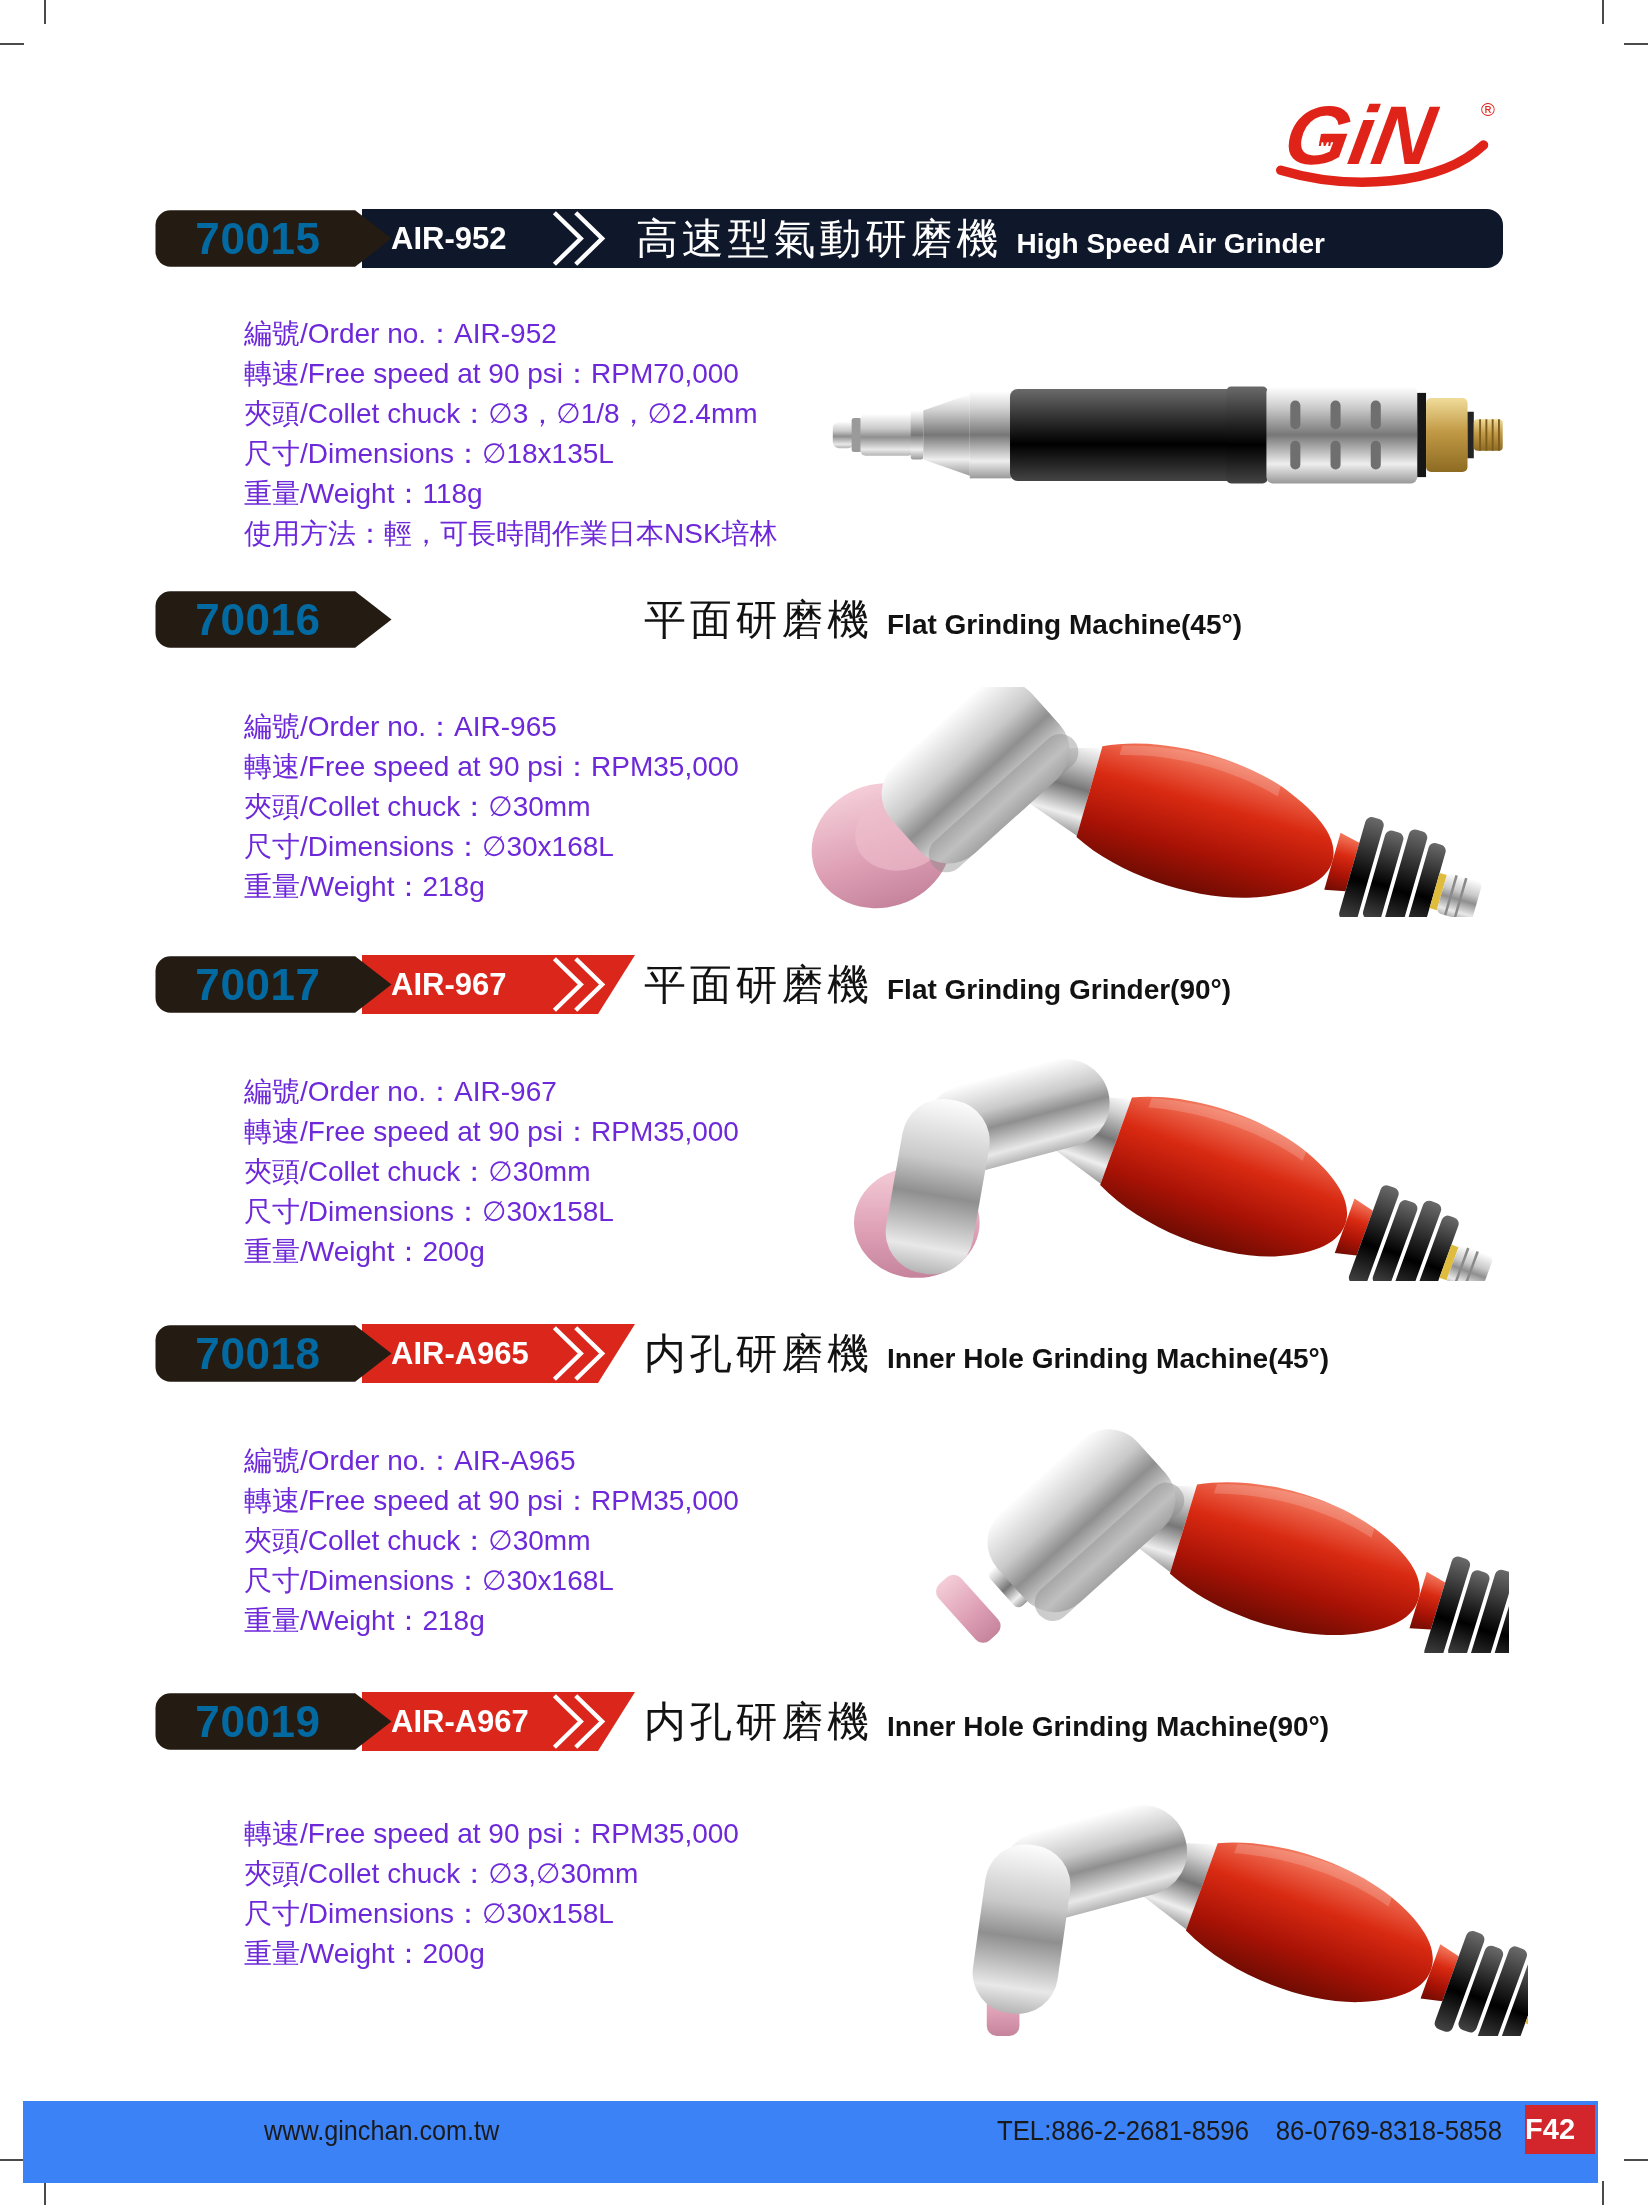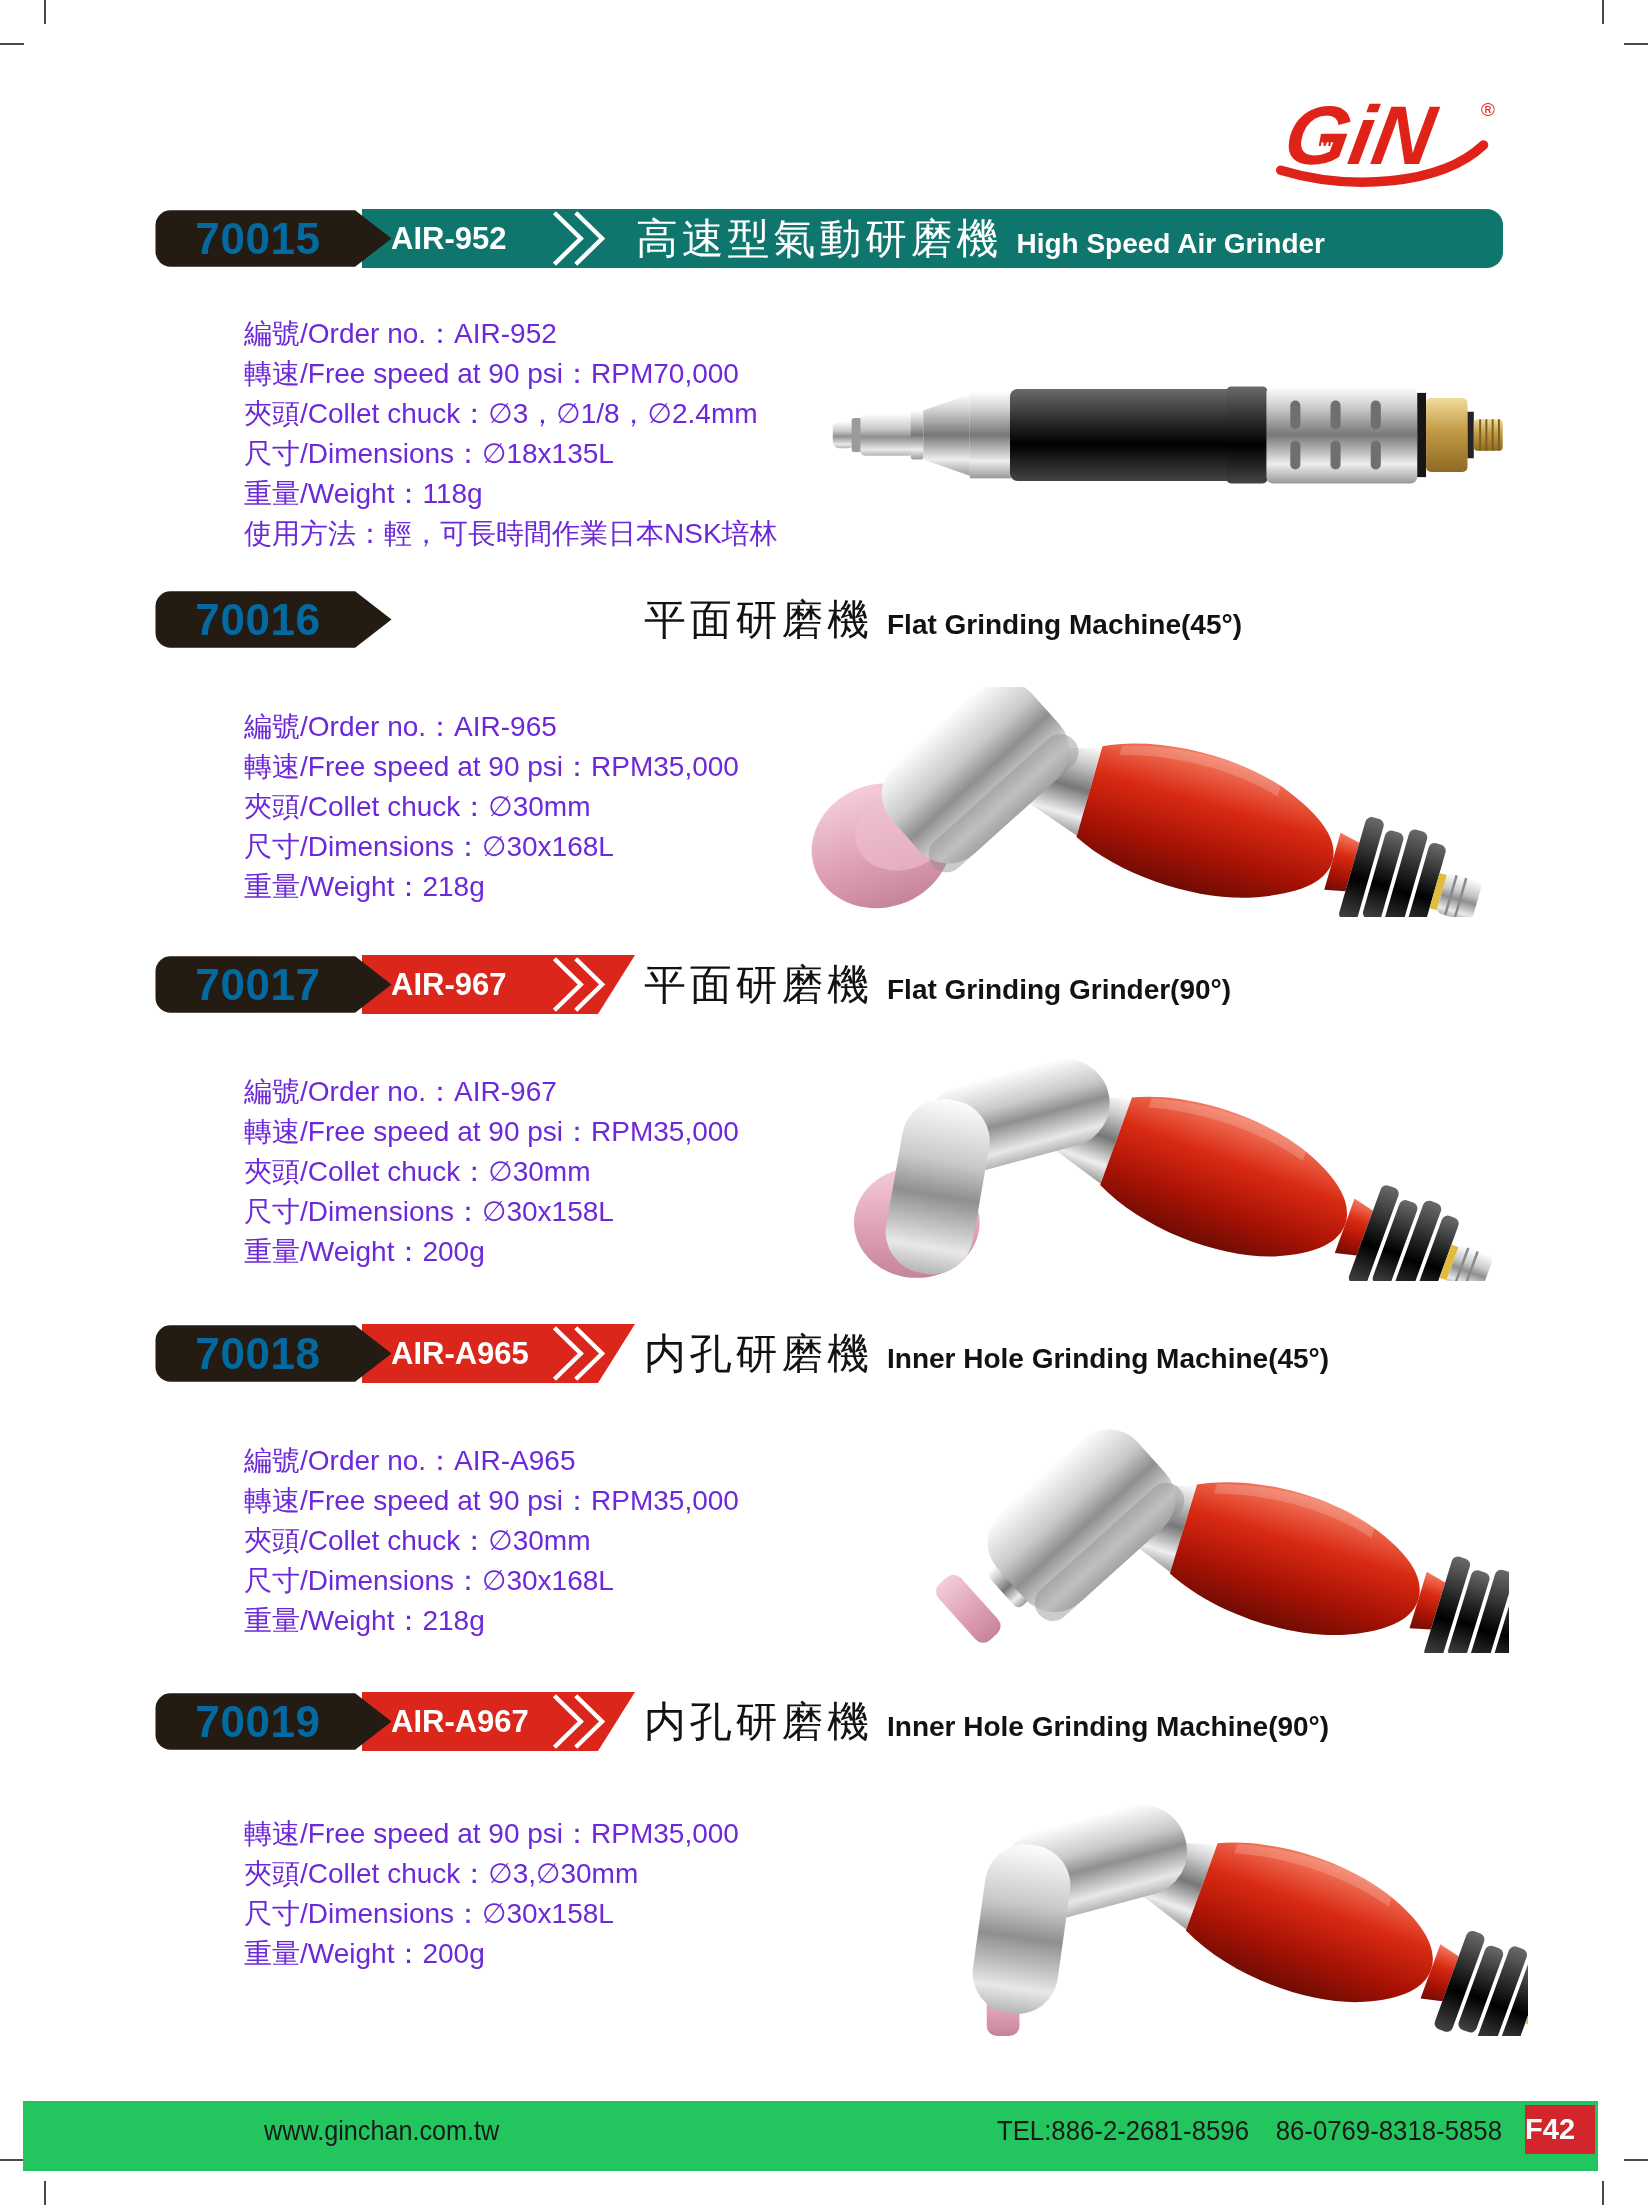--- a/index.html
+++ b/index.html
@@ -10,42 +10,42 @@
   
   .cm{position:absolute;background:#4a4a4a;}
 
   
   .logo{position:absolute;left:1253px;top:87px;width:257px;height:106px;}
 
   
   .product{position:absolute;inset:0;}
   .hdr{position:absolute;left:154px;width:1349px;height:59px;}
   .red-full{position:absolute;left:208px;top:0;width:1141px;height:59px;
-            background:#0f766e;border-radius:0 16.3px 16.3px 0;}
+            background:#0f172a;border-radius:0 16.3px 16.3px 0;}
   .red-stub{position:absolute;left:208px;top:0;width:273px;height:59px;background:#DB261C;
             clip-path:polygon(0 0,273px 0,236px 59px,0 59px);}
   .numbox{position:absolute;left:0;top:0;width:239px;height:59px;}
   .num{position:absolute;left:0;top:0;width:208px;height:59px;display:flex;align-items:center;
        justify-content:center;color:#0369a1;font-size:44px;font-weight:bold;letter-spacing:0.6px;}
   .model{position:absolute;left:29px;top:0;height:59px;display:flex;align-items:center;
          color:#fff;font-weight:bold;font-size:31px;letter-spacing:0;}
   .chev{position:absolute;left:186px;top:0;}
   .titles{position:absolute;top:0;height:59px;line-height:59px;white-space:nowrap;}
   .titles-in{left:274px;color:#ffffff;}
   .titles-out{left:490px;color:#121212;}
   .t-zh{font-size:42px;font-weight:normal;letter-spacing:3.8px;}
   .t-en{font-size:28px;font-weight:bold;margin-left:14px;letter-spacing:0;}
 
   .specs{position:absolute;left:244px;width:629px;}
   .specs p{margin:0;height:40px;display:flex;align-items:center;font-size:28px;color:#6d28d9;white-space:nowrap;}
 
   .photo{position:absolute;}
 
   
-  .footer{position:absolute;left:22.6px;top:2101px;width:1575px;height:70px;background:#22c55e;}
+  .footer{position:absolute;left:22.6px;top:2101px;width:1575px;height:82px;background:#3b82f6;}
   .site{position:absolute;left:241px;top:0;height:59px;line-height:59px;font-size:28px;color:#1a1a1a;
         transform:scaleX(.9);transform-origin:left center;}
   .tels{position:absolute;right:96px;top:0;height:59px;line-height:59px;display:flex;gap:29px;
         font-size:28px;color:#1a1a1a;transform:scaleX(.92);transform-origin:right center;}
   .badge{position:absolute;right:2.5px;top:3.8px;width:70px;height:49px;background:#D2252C;color:#fff;
          display:flex;align-items:center;justify-content:flex-start;font-size:29px;font-weight:bold;}
 </style>
 </head>
 <body>
 

